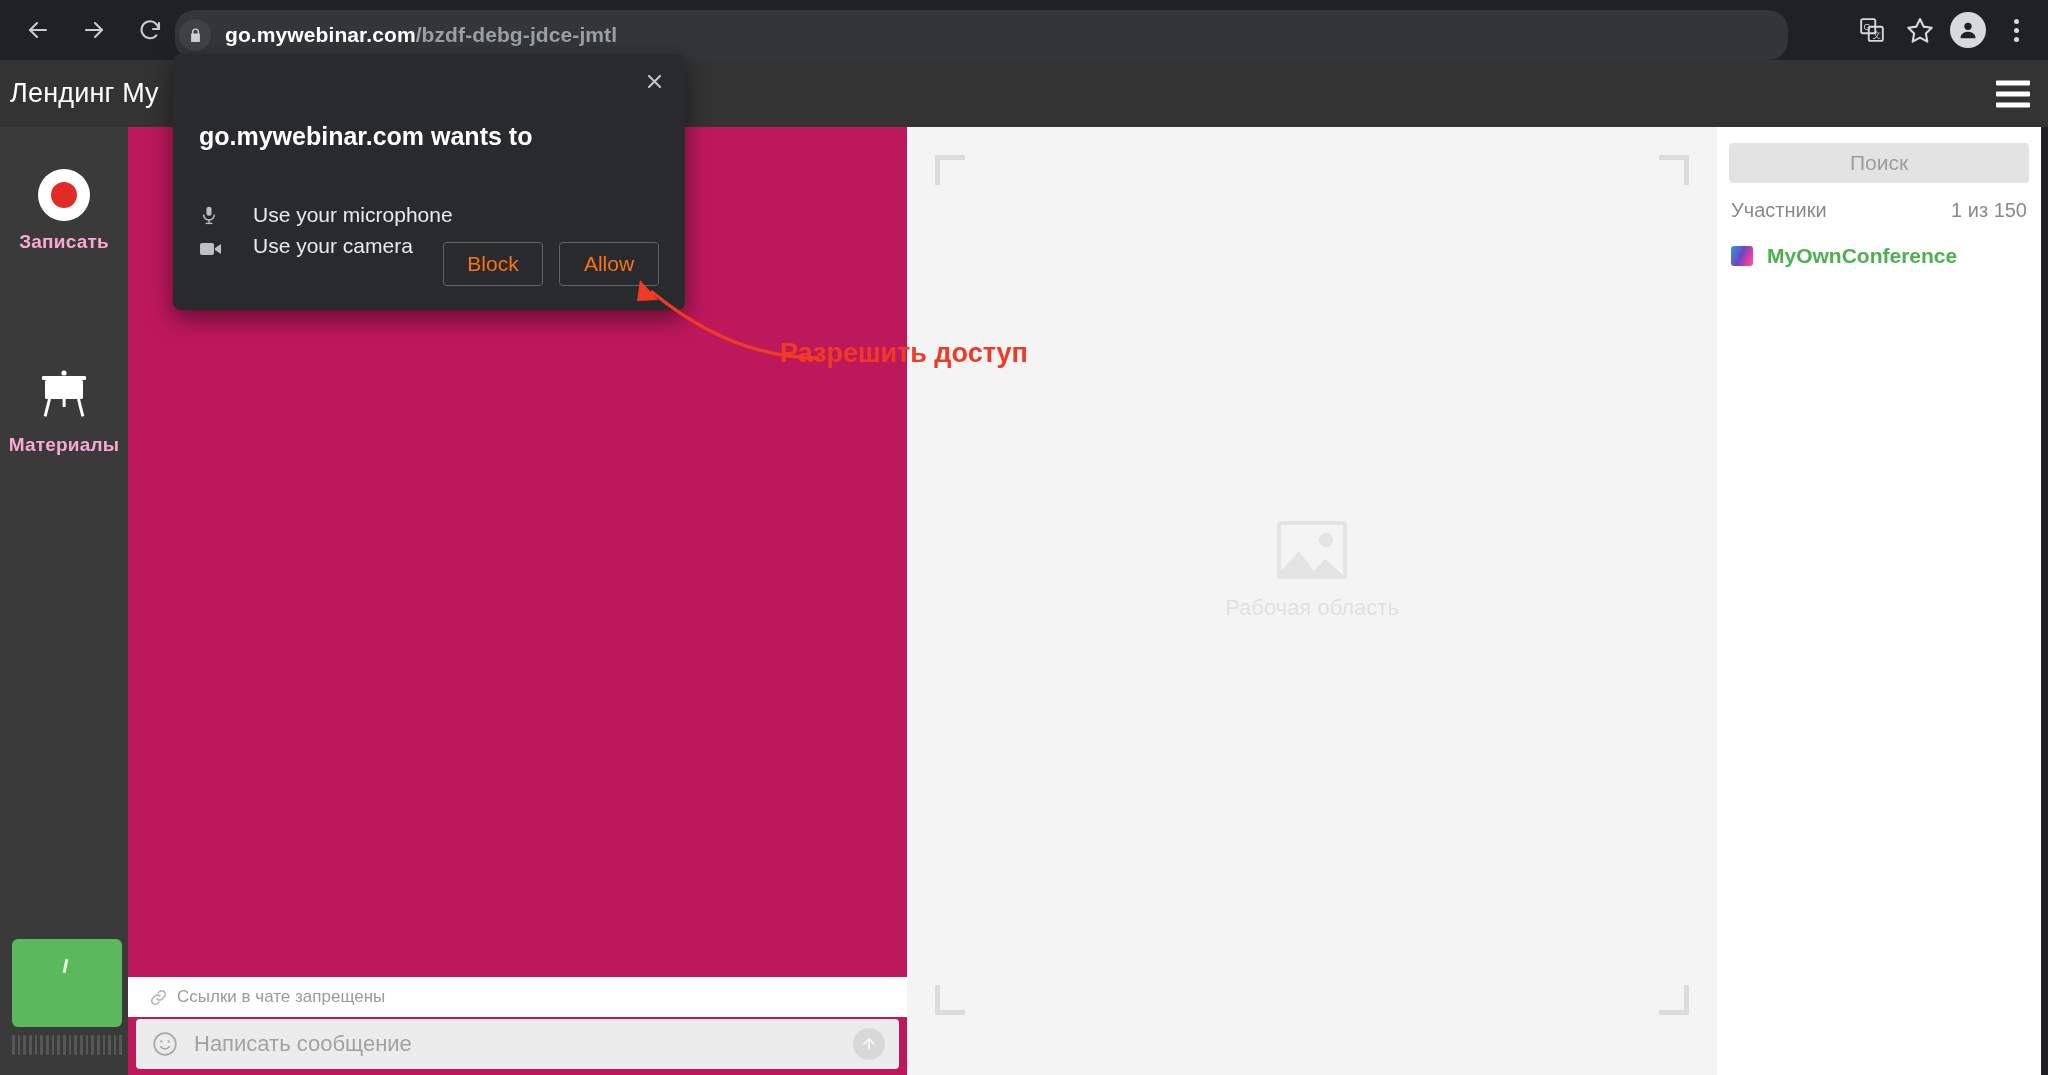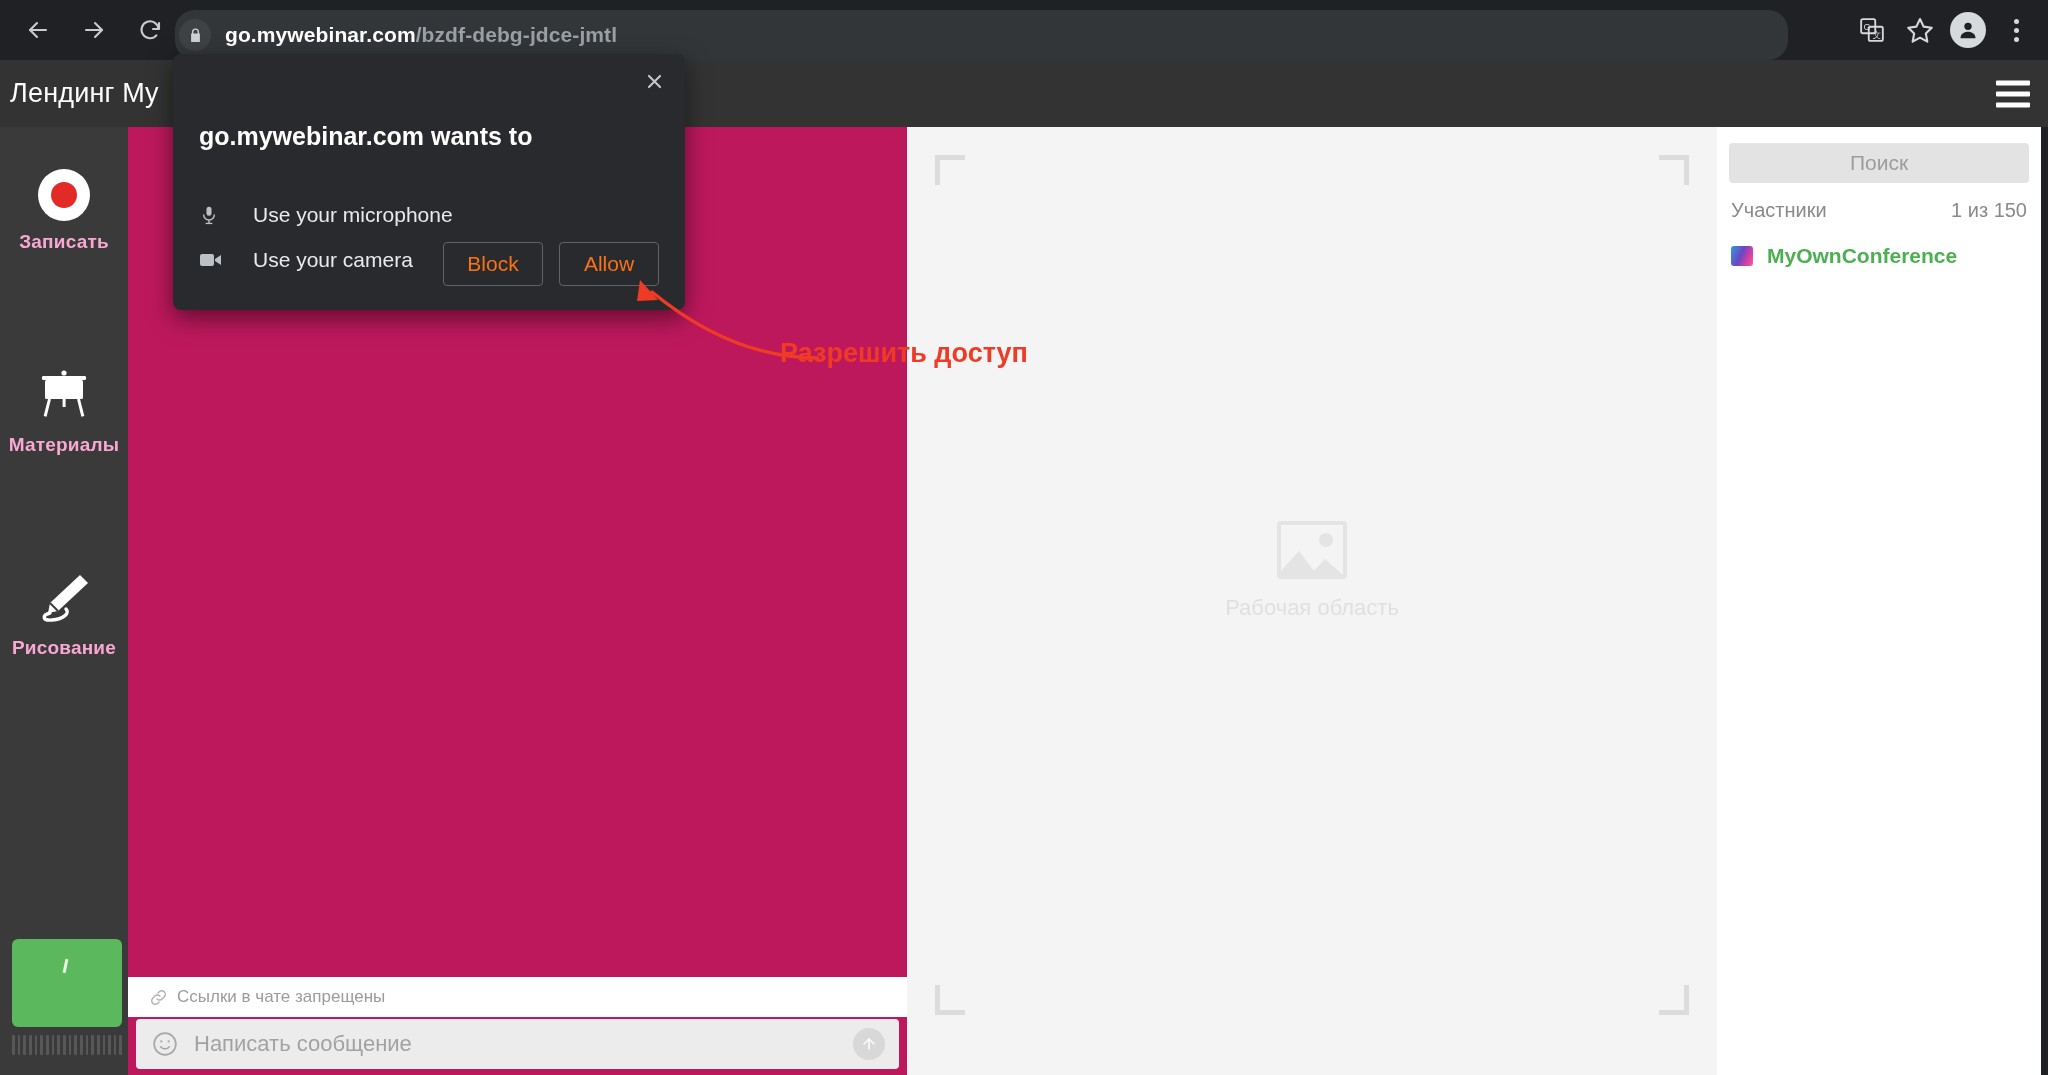--- a/index.html
+++ b/index.html
@@ -188,21 +188,21 @@
   }
   .perm-title {
     position: absolute; left: 26px; top: 68px;
     color: #ffffff; font-size: 25px; font-weight: bold;
   }
   .perm-row {
     position: absolute; left: 26px; display: flex; align-items: center;
     color: #e8eaed; font-size: 21px;
   }
   .perm-row.mic { top: 149px; }
-  .perm-row.cam { top: 194px; }
+  .perm-row.cam { top: 180px; align-items: flex-end; }
   .perm-row .pi { width: 40px; display: flex; align-items: center; color: #bdc1c6; }
   .perm-row .pl { margin-left: 14px; }
   .perm-actions {
     position: absolute; right: 26px; bottom: 24px; display: flex; gap: 16px;
   }
   .perm-btn {
     min-width: 100px; height: 44px; padding: 0 22px;
     border: 1px solid #5f6368; border-radius: 4px; background: transparent;
     color: #f97316; font-size: 21px; font-family: "Liberation Sans", sans-serif;
     display: flex; align-items: center; justify-content: center;
@@ -308,30 +308,20 @@
           <rect x="5" y="6" width="44" height="4" rx="1.3"></rect>
           <rect x="8" y="10" width="38" height="19" rx="1.5"></rect>
           <rect x="25.6" y="29" width="3" height="8"></rect>
           <rect x="11" y="29" width="3" height="18" transform="rotate(14 12.5 29)"></rect>
           <rect x="40" y="29" width="3" height="18" transform="rotate(-14 41.5 29)"></rect>
         </svg>
       </span>
       <span class="rail-label">Материалы</span>
     </div>
 
-    <div class="rail-item">
-      <span>
-        <svg width="56" height="52" viewBox="0 0 56 52" fill="none">
-          <path d="M44 4 L52 12 L22 40 L12 42 L14 32 Z" fill="#ffffff"></path>
-          <path d="M14 32 L22 40" stroke="#3a3a3a" stroke-width="2"></path>
-          <path d="M14 42 C6 44, 6 50, 16 49 C28 48, 34 42, 30 38" stroke="#ffffff" stroke-width="3.4" stroke-linecap="round"></path>
-        </svg>
-      </span>
-      <span class="rail-label">Рисование</span>
-    </div>
 
     <div class="selfcam">
       <span class="cursor"></span>
     </div>
     <div class="vu-meter">
       <i></i>
         <i></i>
         <i></i>
         <i></i>
         <i></i>

